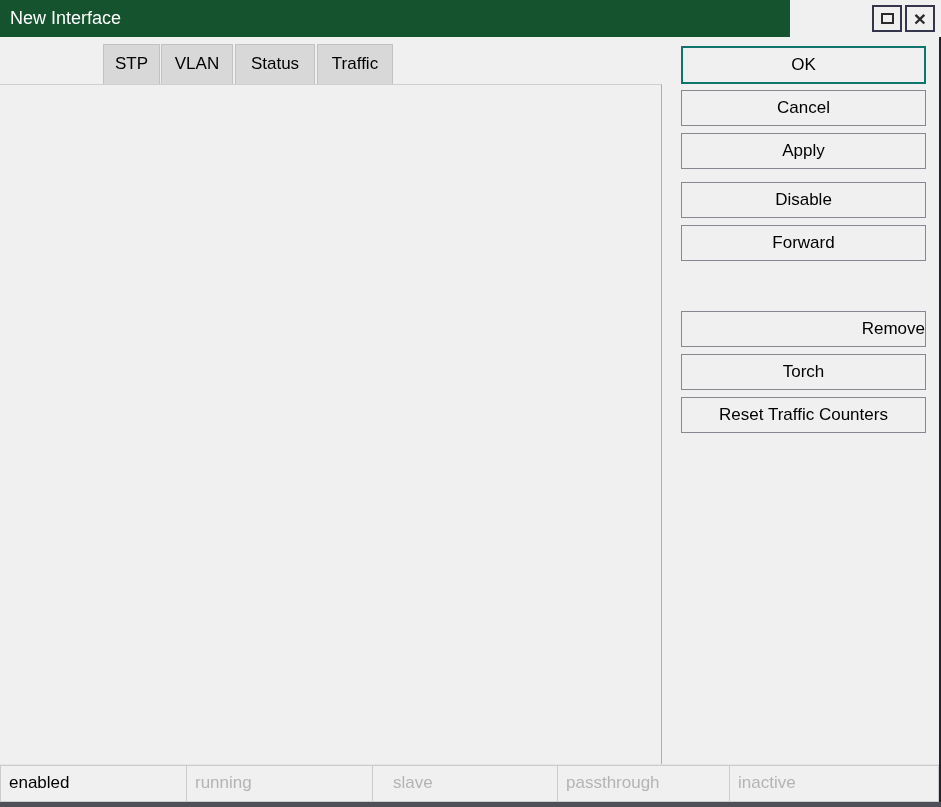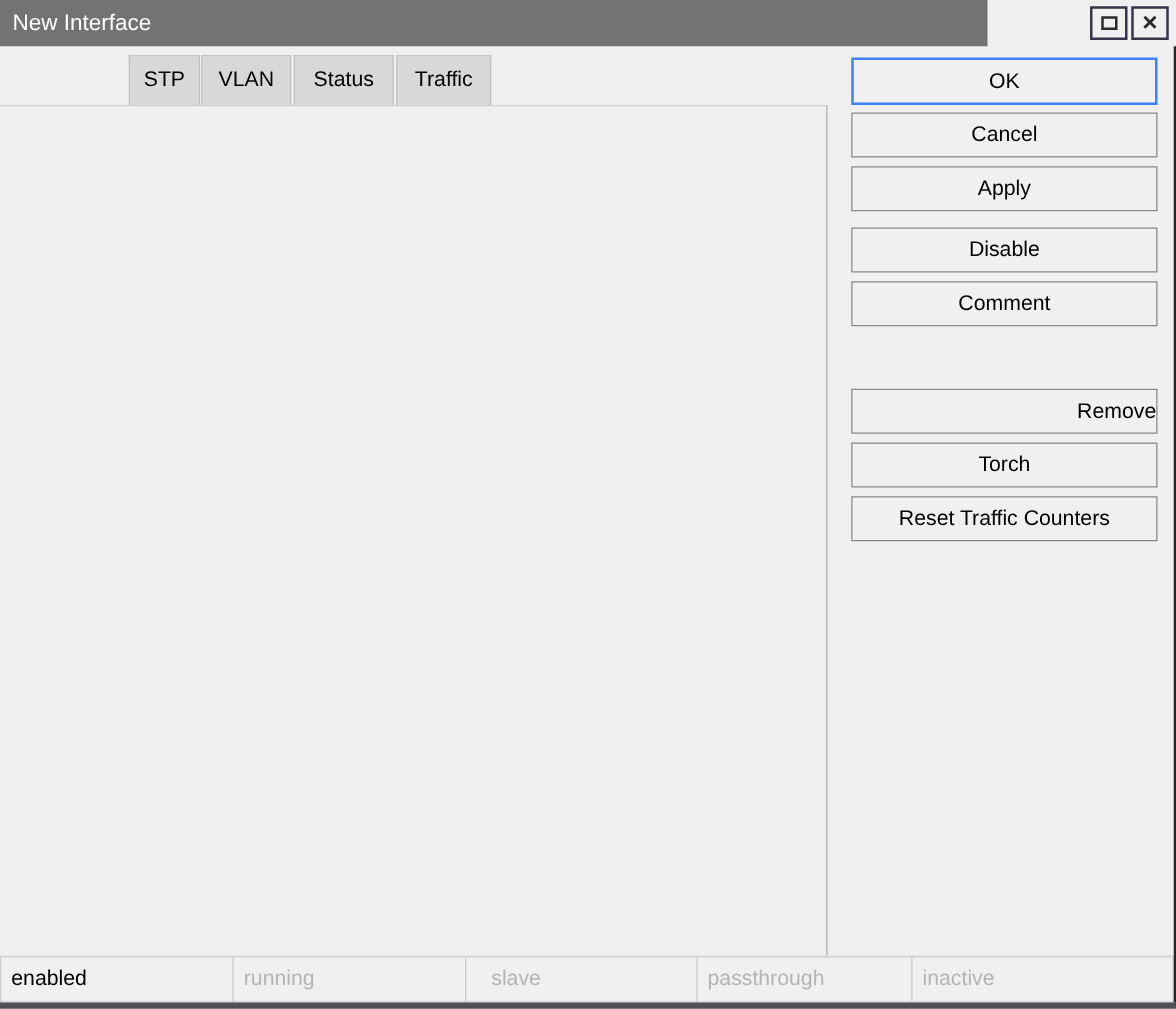--- a/index.html
+++ b/index.html
@@ -7,21 +7,21 @@
     width:941px;height:807px;position:relative;overflow:hidden;
     background:#f0f0f0;
     font-family:"Liberation Sans", sans-serif;
     -webkit-font-smoothing:antialiased;
   }
   .window{position:absolute;inset:0;}
 
   
   .titlebar{
     position:absolute;left:0;top:0;width:790px;height:37px;
-    background:#737373;color:#ffffff;
+    background:#14532d;color:#ffffff;
     font-size:18px;line-height:37px;padding-left:10px;box-sizing:border-box;
   }
   .winbtn{
     position:absolute;top:5px;width:30px;height:27px;background:#f0f0f0;
     border:2px solid #35354b;box-sizing:border-box;
     display:flex;align-items:center;justify-content:center;cursor:default;
   }
   .winbtn.max{right:39px;}
   .winbtn.close{right:6px;font-size:21px;font-weight:bold;color:#2b2b2b;line-height:1;}
   .max-glyph{width:13px;height:11px;border:2px solid #2b2b2b;box-sizing:border-box;}
@@ -87,21 +87,21 @@
   .cb-label{position:absolute;left:269px;font-size:17px;line-height:22px;color:#000;white-space:nowrap;}
 
   .row{position:absolute;left:0;width:662px;}
 
   
   .btn{
     position:absolute;left:681px;width:245px;height:36px;box-sizing:border-box;
     background:#f0f0f0;border:1px solid #87888f;
     text-align:center;font-size:17px;line-height:33px;color:#000;cursor:default;
   }
-  .btn.default{border:2px solid #3b82f6;height:38px;line-height:33px;}
+  .btn.default{border:2px solid #0f766e;height:38px;line-height:33px;}
 
   
   .statusbar{
     position:absolute;left:0;top:764px;width:939px;height:38px;
     display:flex;background:#f0f0f0;border-top:1px solid #e4e4e4;box-sizing:border-box;
   }
   .seg{
     box-sizing:border-box;border:1px solid #cccccc;background:#f0f0f0;
     font-size:17px;line-height:34px;padding-left:8px;color:#b4b4b4;
     margin-left:-1px;white-space:nowrap;overflow:hidden;
@@ -245,21 +245,21 @@
   <div class="btn" style="top:133px;">
     <span>Apply</span>
   </div>
   <div class="btn" style="top:90px;">
     <span>Cancel</span>
   </div>
   <div class="btn" style="top:182px;">
     <span>Disable</span>
   </div>
   <div class="btn" style="top:225px;">
-    <span>Comment</span>
+    <span>Forward</span>
   </div>
   <div class="btn" style="top:311px;text-align:right;">
     <span>Remove</span>
   </div>
   <div class="btn" style="top:354px;">
     <span>Torch</span>
   </div>
   <div class="btn" style="top:397px;">
     <span>Reset Traffic Counters</span>
   </div>

